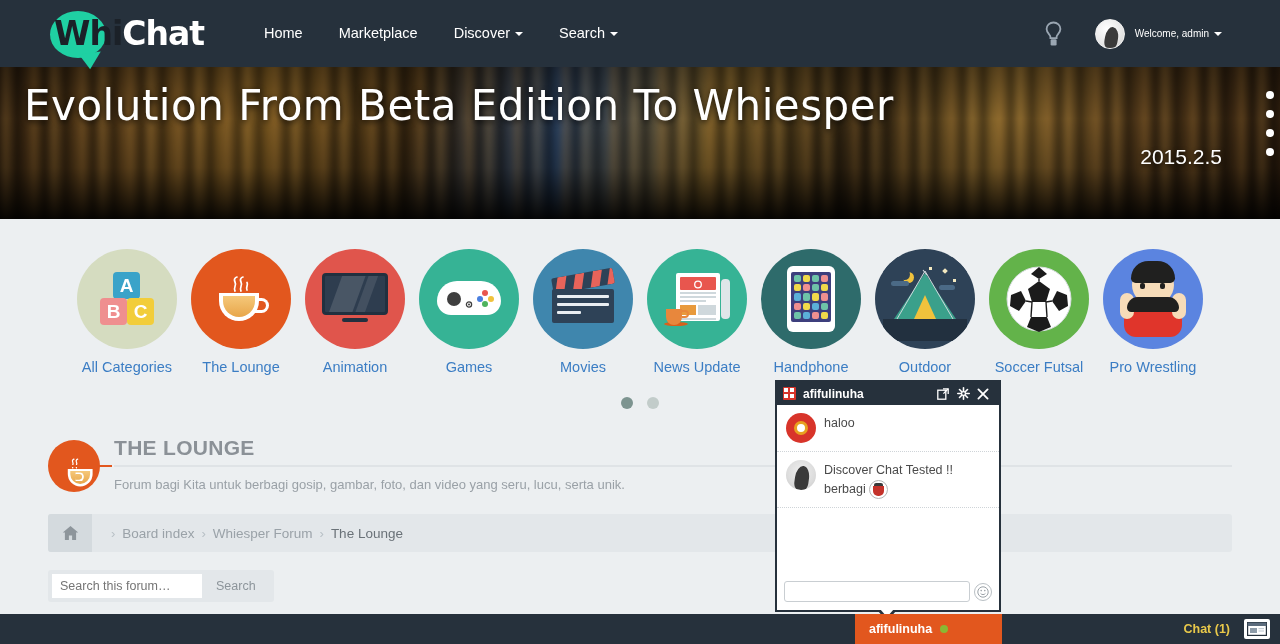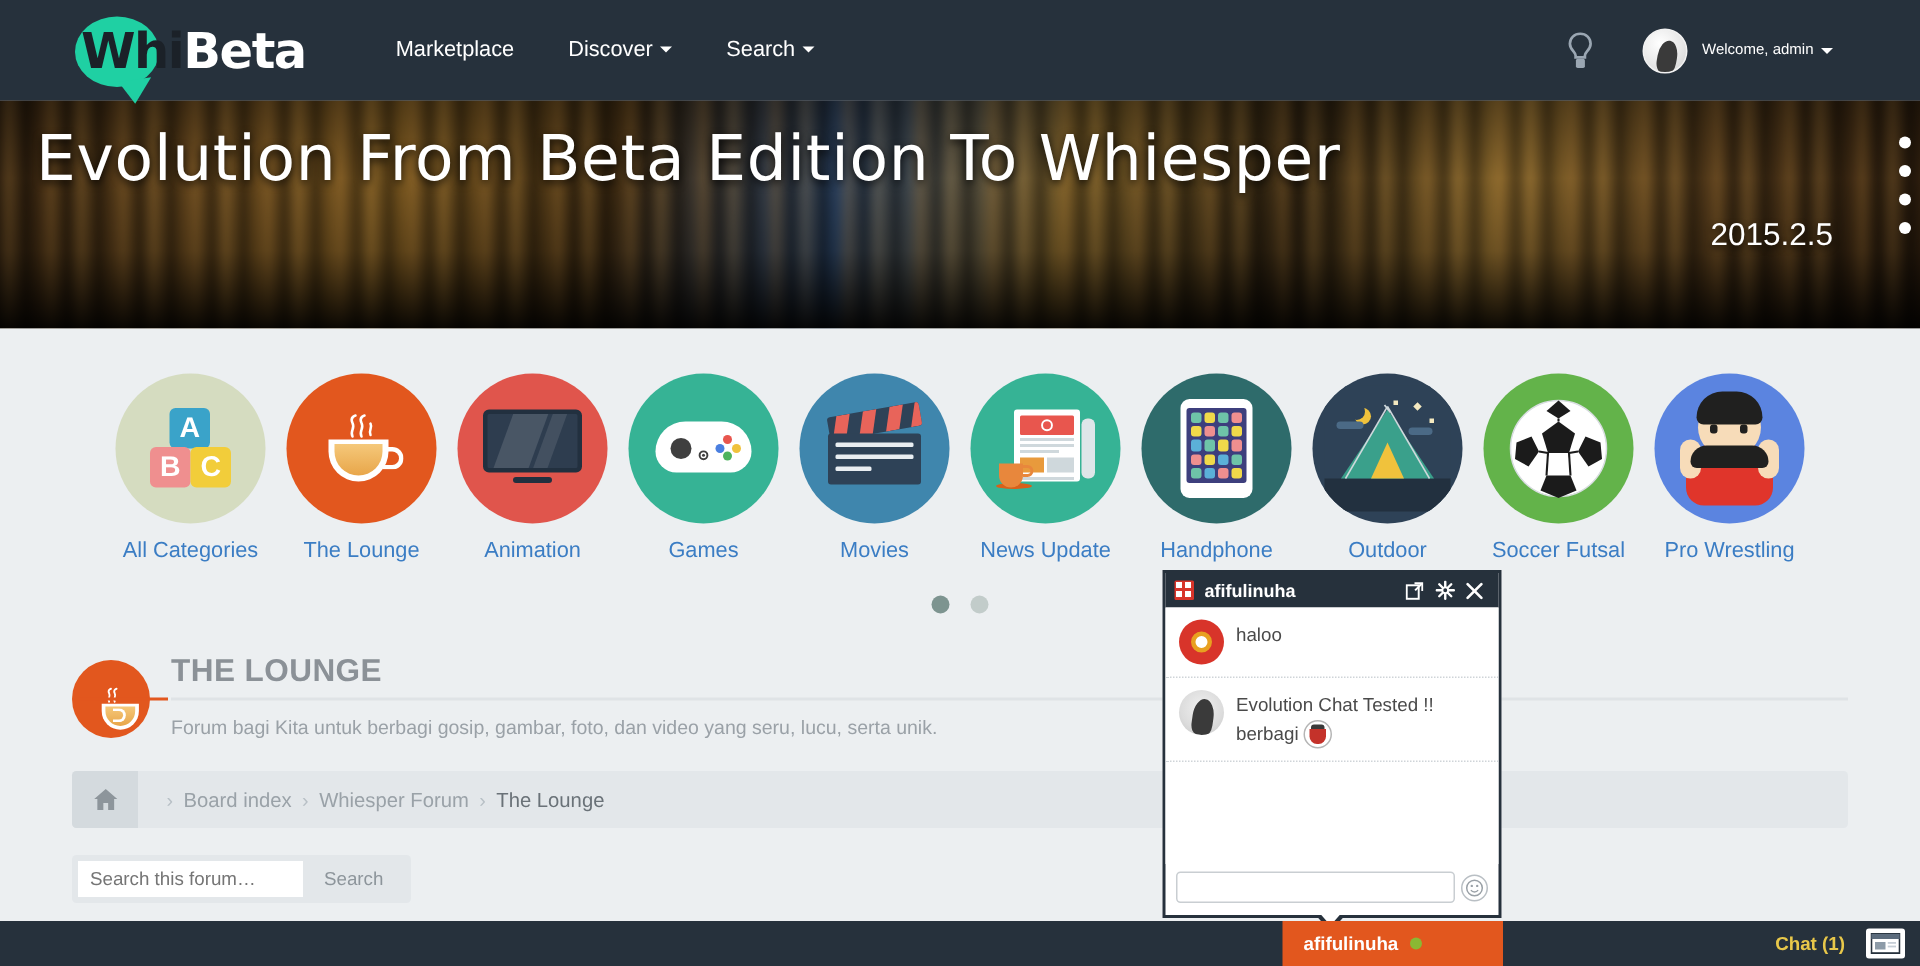--- a/index.html
+++ b/index.html
@@ -599,25 +599,26 @@
 </style>
 </head>
 <body>
 
 <div class="page">
 
   <div class="navbar">
     <a class="logo-wrap">
       <span class="logo-bubble"></span>
       <span class="logo-text">
-        <span class="logo-whi">Whi</span><span class="logo-esper">Beta</span>
+        <span class="logo-whi">Whi</span><span class="logo-esper">Chat</span>
       </span>
     </a>
 
     <div class="nav-links">
+      <a class="nav-link"><span>Home</span></a>
       <a class="nav-link"><span>Marketplace</span></a>
       <a class="nav-link"><span>Discover</span><i class="caret"></i></a>
       <a class="nav-link"><span>Search</span><i class="caret"></i></a>
     </div>
 
     <div class="nav-right">
       <svg class="bulb-icon" width="19" height="26" viewBox="0 0 19 26">
         <path d="M9.5 1.5C5.6 1.5 2.6 4.4 2.6 8.1c0 2.5 1.3 4 2.5 5.3.8.9 1.3 1.6 1.3 2.6v1.2h6.2V16c0-1 .5-1.7 1.3-2.6 1.2-1.3 2.5-2.8 2.5-5.3 0-3.7-3-6.6-6.9-6.6z" fill="none" stroke="#9aa6b2" stroke-width="1.8"></path>
         <rect x="6.6" y="18.2" width="6" height="6.2" rx="1.2" fill="#9aa6b2"></rect>
       </svg>
@@ -939,21 +940,21 @@
     <div class="chat-body">
       <div class="chat-msg">
         <div class="msg-avatar red"></div>
         <div class="msg-lines">
           <div class="msg-line">haloo</div>
         </div>
       </div>
       <div class="chat-msg">
         <div class="msg-avatar photo"></div>
         <div class="msg-lines">
-          <div class="msg-line">Evolution Chat Tested !!</div>
+          <div class="msg-line">Discover Chat Tested !!</div>
           <div class="msg-line">
             <span>berbagi</span><span class="emoji-inline">
                 <b></b>
                 <i></i>
               </span>
           </div>
         </div>
       </div>
     </div>
 

